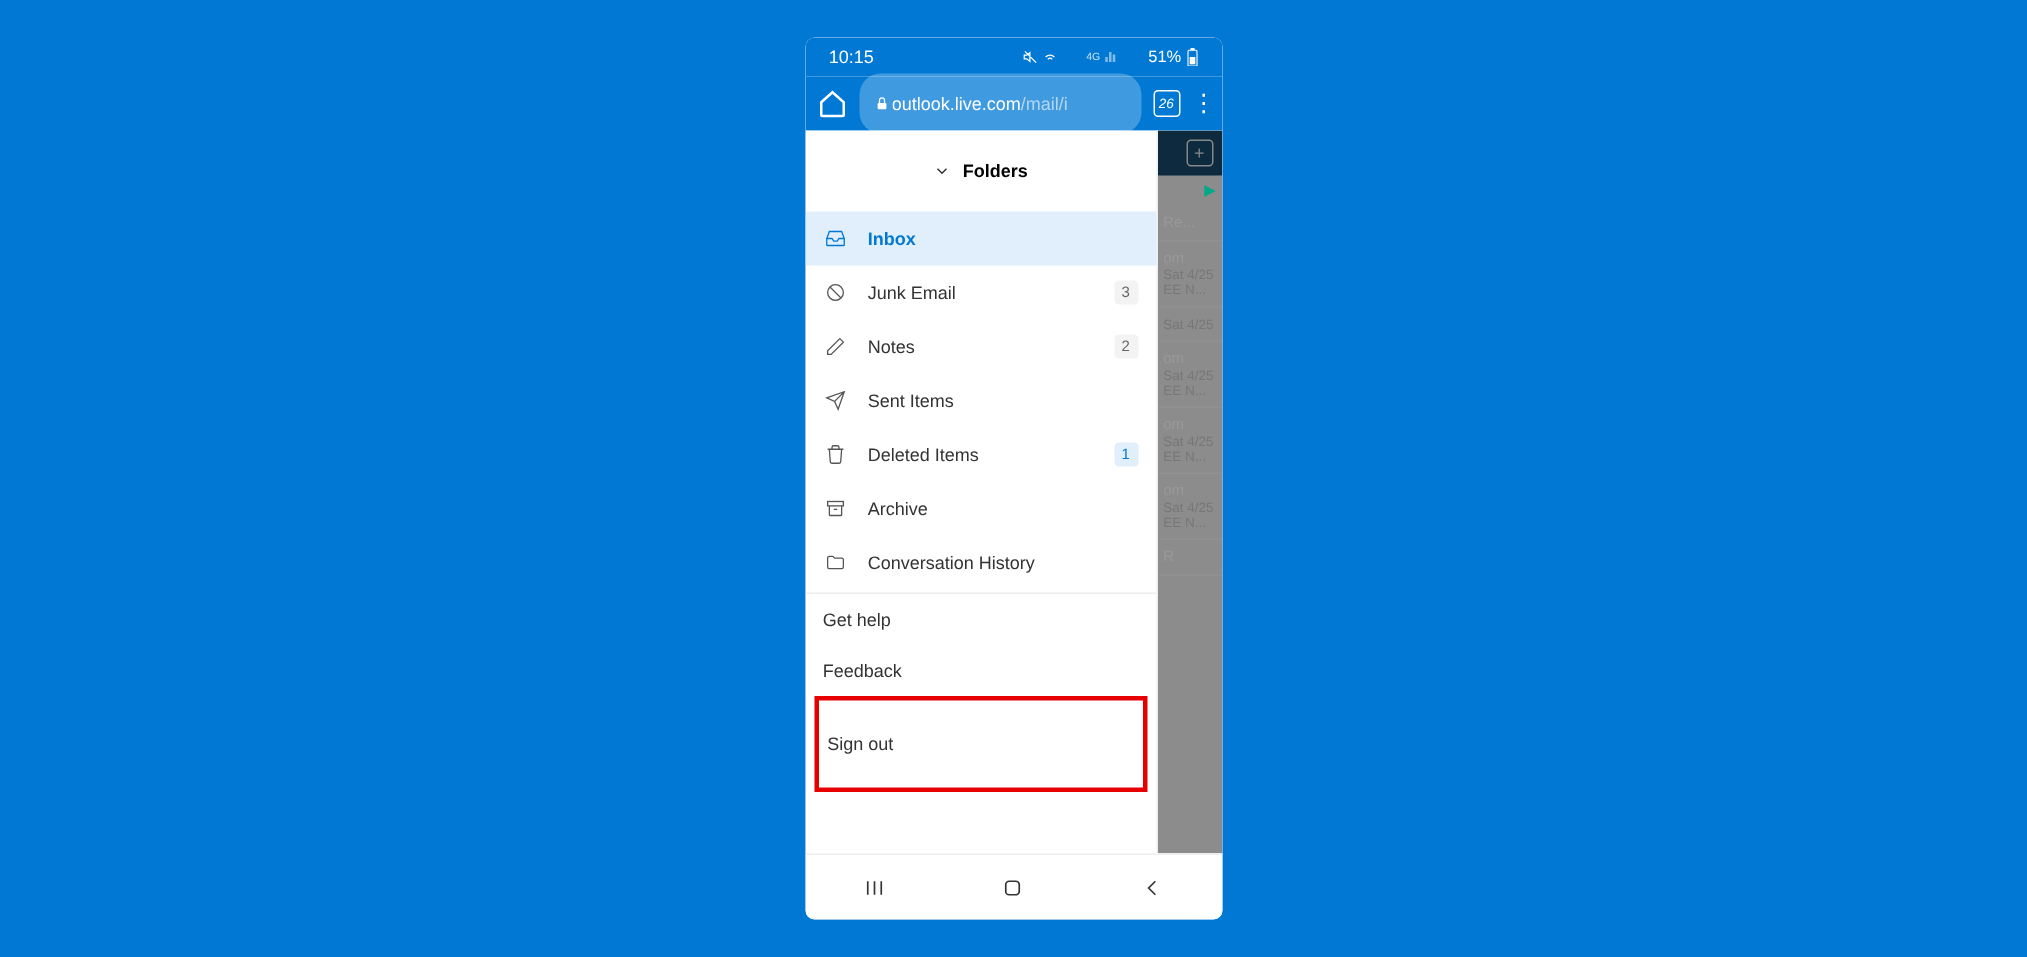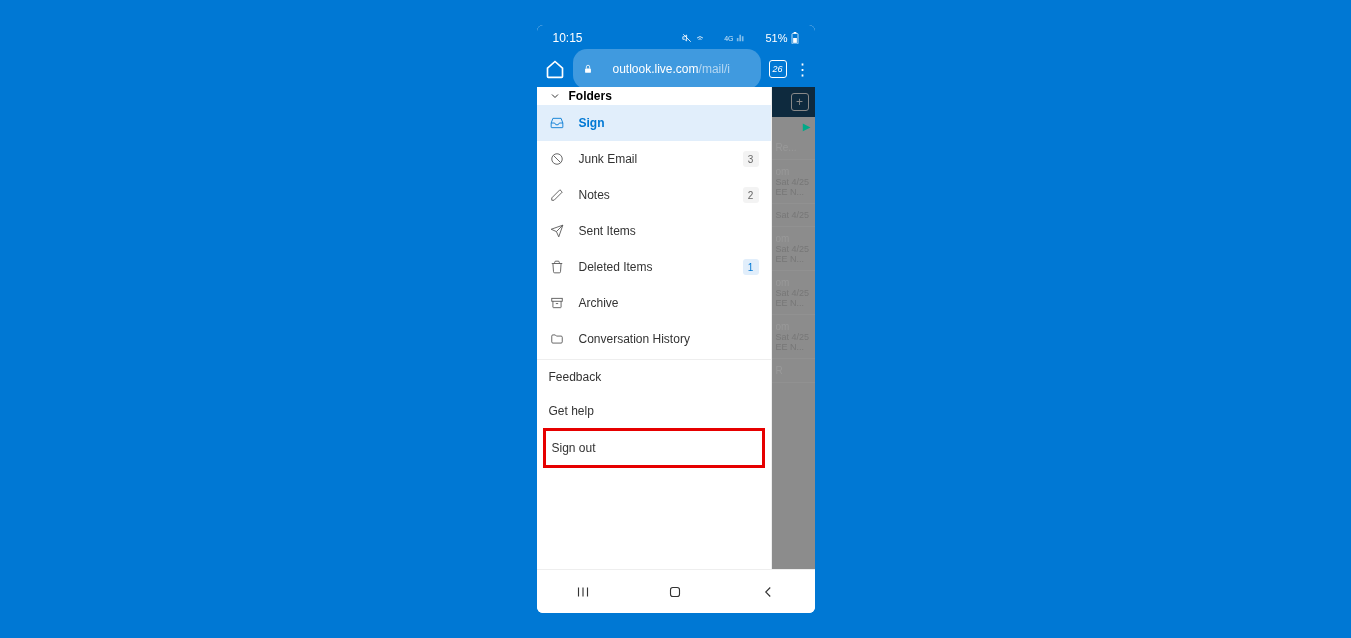--- a/index.html
+++ b/index.html
@@ -44,21 +44,21 @@
     }
     .home-icon { width: 20px; height: 20px; color: #fff; flex-shrink: 0; }
     .url-pill {
       flex: 1;
       background: rgba(255,255,255,0.25);
       border-radius: 14px;
       height: 40px;
       display: flex;
       align-items: center;
       padding: 0 10px;
-      gap: 20px;
+      gap: 2px;
       color: #fff;
       font-size: 12px;
       overflow: hidden;
     }
     .url-text { white-space: nowrap; overflow: hidden; }
     .url-faded { opacity: 0.6; }
     .tab-count { width: 18px; height: 18px; border: 1.5px solid #fff; border-radius: 3px; color: #fff; font-size: 9px; display: flex; align-items: center; justify-content: center; flex-shrink: 0; font-style: italic; }
     .more-dots { color: #fff; font-size: 16px; width: 12px; text-align: center; flex-shrink: 0; }
     .content-area {
       flex: 1;
@@ -71,24 +71,25 @@
       background: #fff;
       display: flex;
       flex-direction: column;
       z-index: 10;
       border-right: 1px solid #eee;
     }
     .folders-header {
       display: flex;
       align-items: center;
       gap: 8px;
-      padding: 2px 12px;
+      padding: 20px 12px;
       font-size: 12px;
       font-weight: 600;
       color: #000;
+      justify-content: center;
     }
     .folder-item {
       display: flex;
       align-items: center;
       gap: 14px;
       padding: 10px 12px;
       font-size: 12px;
       color: #333;
       cursor: pointer;
     }
@@ -119,21 +120,21 @@
     }
     .footer-item {
       padding: 10px 12px;
       font-size: 12px;
       color: #333;
       cursor: pointer;
     }
     .highlight-box {
       border: 3px solid #e60000;
       margin: 0 6px 6px 6px;
-      padding: 10px 6px;
+      padding: 22px 6px;
       font-size: 12px;
       color: #333;
     }
     .background-messages {
       position: absolute;
       left: 235px;
       top: 0;
       right: 0;
       bottom: 0;
       background: rgba(0,0,0,0.45);
@@ -253,21 +254,21 @@
         <span>Folders</span>
       </div>
 
       <div class="folder-item active">
         <span class="icon">
             <svg width="14" height="14" viewBox="0 0 24 24" fill="none" stroke="#0078d4" stroke-width="1.5">
               <path d="M22 12h-6l-2 3h-4l-2-3H2"></path>
               <path d="M5 4h14l3 8v7a1 1 0 01-1 1H3a1 1 0 01-1-1v-7l3-8z"></path>
             </svg>
           </span>
-        <span class="label">Sign</span>
+        <span class="label">Inbox</span>
       </div>
 
       <div class="folder-item">
         <span class="icon">
             <svg width="14" height="14" viewBox="0 0 24 24" fill="none" stroke="#555" stroke-width="1.5">
               <circle cx="12" cy="12" r="9"></circle>
               <line x1="6" y1="6" x2="18" y2="18"></line>
             </svg>
           </span>
         <span class="label">Junk Email</span>
@@ -318,22 +319,22 @@
         <span class="icon">
             <svg width="14" height="14" viewBox="0 0 24 24" fill="none" stroke="#555" stroke-width="1.5">
               <path d="M3 7a2 2 0 012-2h4l2 2h8a2 2 0 012 2v8a2 2 0 01-2 2H5a2 2 0 01-2-2V7z"></path>
             </svg>
           </span>
         <span class="label">Conversation History</span>
       </div>
 
 
       <div class="footer-section">
+        <div class="footer-item">Get help</div>
         <div class="footer-item">Feedback</div>
-        <div class="footer-item">Get help</div>
         <div class="highlight-box">Sign out</div>
       </div>
     </div>
 
   </div>
 
   <div class="nav-bar">
     <div class="nav-btn">
       <svg width="18" height="18" viewBox="0 0 24 24" fill="none" stroke="#333" stroke-width="1.5">
           <line x1="6" y1="6" x2="6" y2="18"></line>

